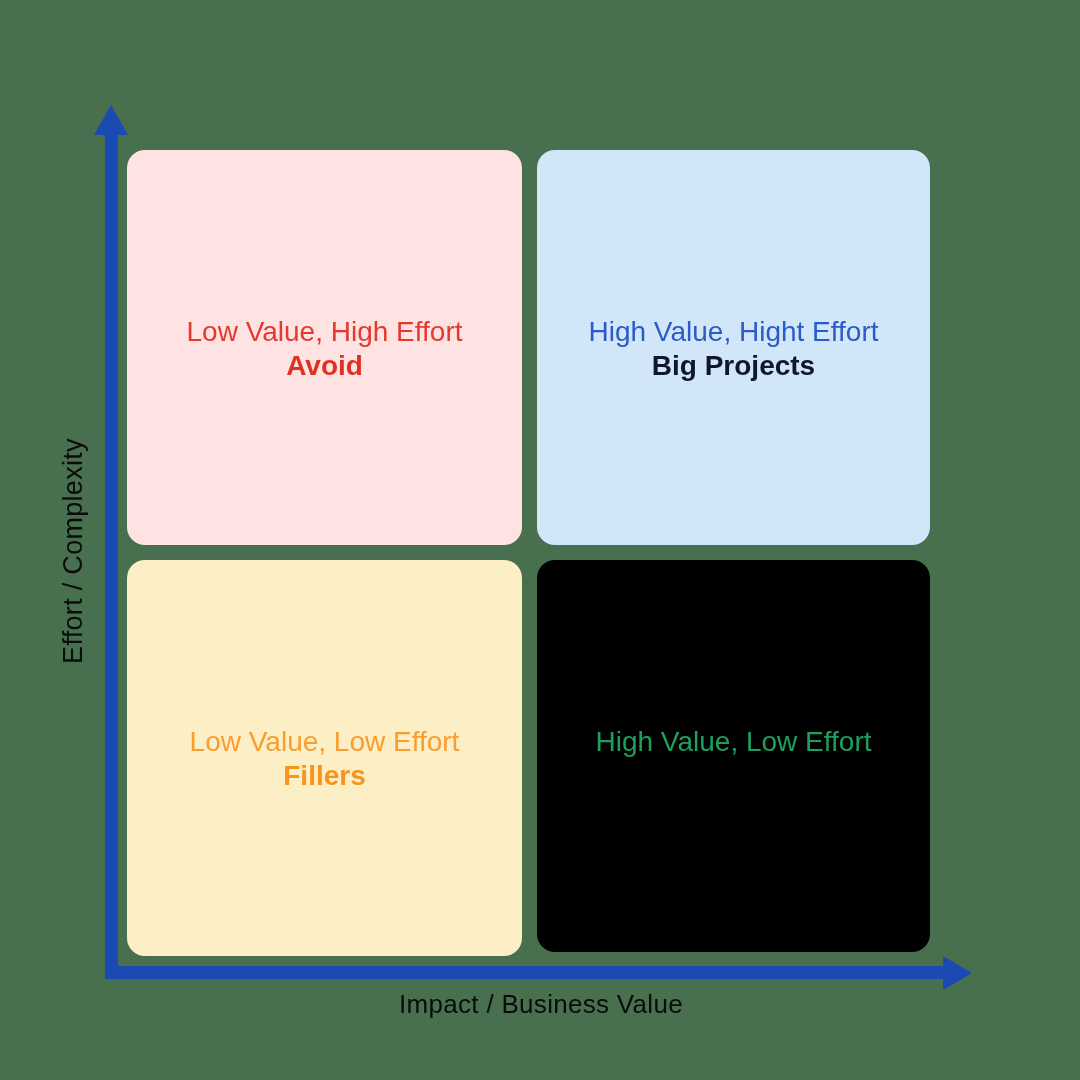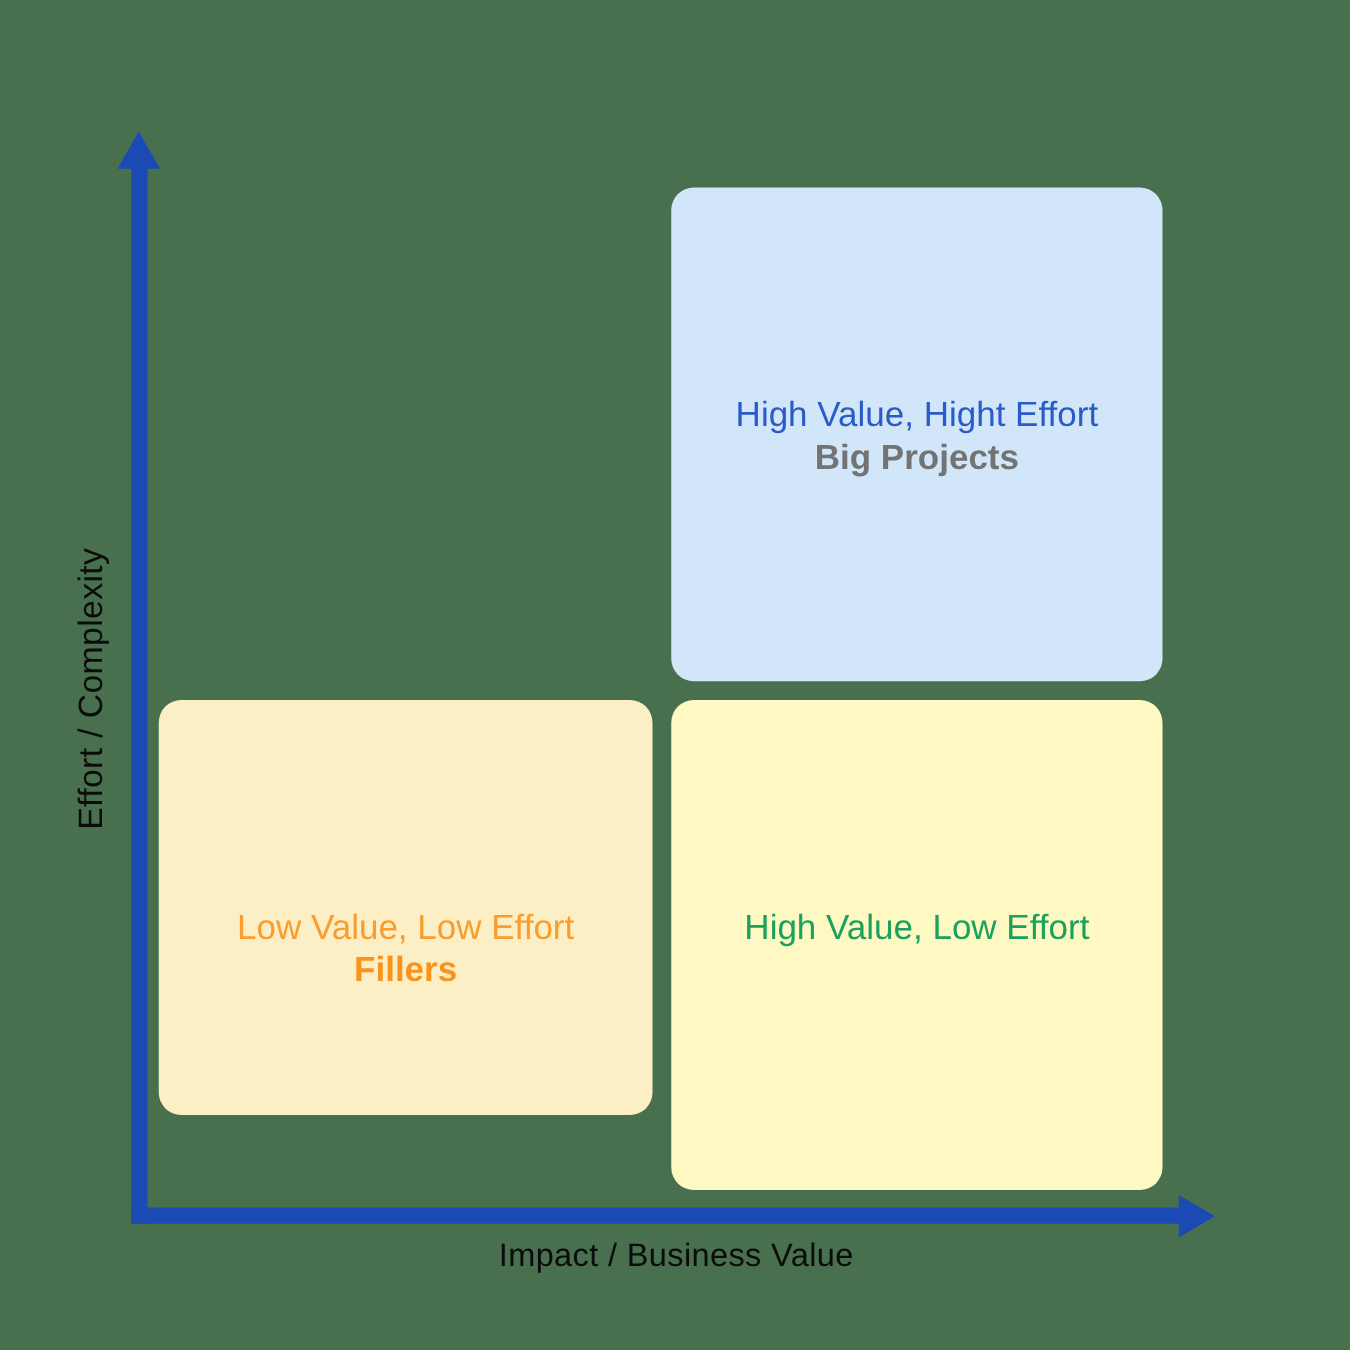--- a/index.html
+++ b/index.html
@@ -84,21 +84,21 @@
     white-space: nowrap;
   }
 
   
   .quad {
     position: absolute;
     border-radius: 18px;
   }
   .q-tl { left: 127px; top: 150px; width: 395px; height: 395px; }
   .q-tr { left: 537px; top: 150px; width: 393px; height: 395px; }
-  .q-bl { left: 127px; top: 560px; width: 395px; height: 332px; }
+  .q-bl { left: 127px; top: 560px; width: 395px; height: 396px; }
   .q-br { left: 537px; top: 560px; width: 393px; height: 392px; }
 
   .qtext {
     position: absolute;
     left: 0;
     right: 0;
     top: 165px;
     text-align: center;
   }
   .q-line1 {
@@ -118,34 +118,40 @@
 <div class="stage">
 
   <div class="y-axis-line"></div>
   <div class="y-axis-arrow"></div>
   <div class="x-axis-line"></div>
   <div class="x-axis-arrow"></div>
 
   <div class="y-label">Effort / Complexity</div>
   <div class="x-label">Impact / Business Value</div>
 
+  <div class="quad q-tl" style="background: rgb(255, 226, 226);">
+    <div class="qtext">
+      <div class="q-line1" style="color: rgb(226, 58, 46);">Low Value, High Effort</div>
+      <div class="q-line2" style="color: rgb(220, 50, 38);">Avoid</div>
+    </div>
+  </div>
 
   <div class="quad q-tr" style="background: rgb(210, 230, 250);">
     <div class="qtext">
       <div class="q-line1" style="color: rgb(42, 91, 198);">High Value, Hight Effort</div>
-      <div class="q-line2" style="color: #737373;">Big Projects</div>
+      <div class="q-line2" style="color: #0f172a;">Big Projects</div>
     </div>
   </div>
 
   <div class="quad q-bl" style="background: rgb(252, 239, 198);">
     <div class="qtext">
       <div class="q-line1" style="color: rgb(249, 157, 46);">Low Value, Low Effort</div>
       <div class="q-line2" style="color: rgb(248, 148, 28);">Fillers</div>
     </div>
   </div>
 
-  <div class="quad q-br" style="background: #fef9c3;">
+  <div class="quad q-br" style="background: #000000;">
     <div class="qtext">
       <div class="q-line1" style="color: rgb(28, 160, 93);">High Value, Low Effort</div>
     </div>
   </div>
 
 </div>
 
 </body></html>

